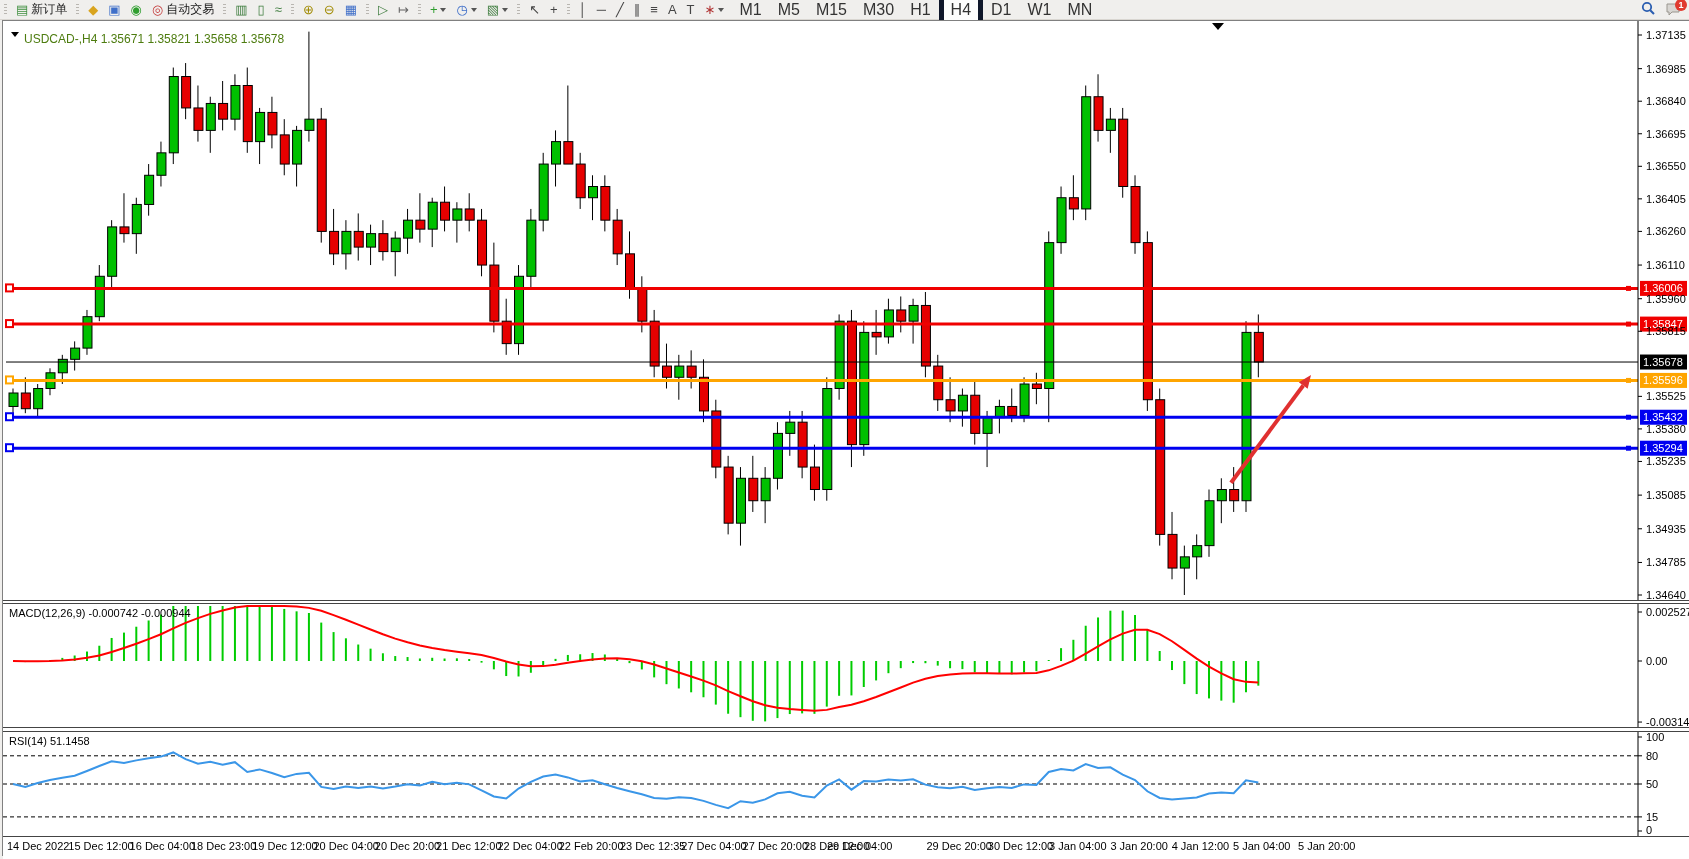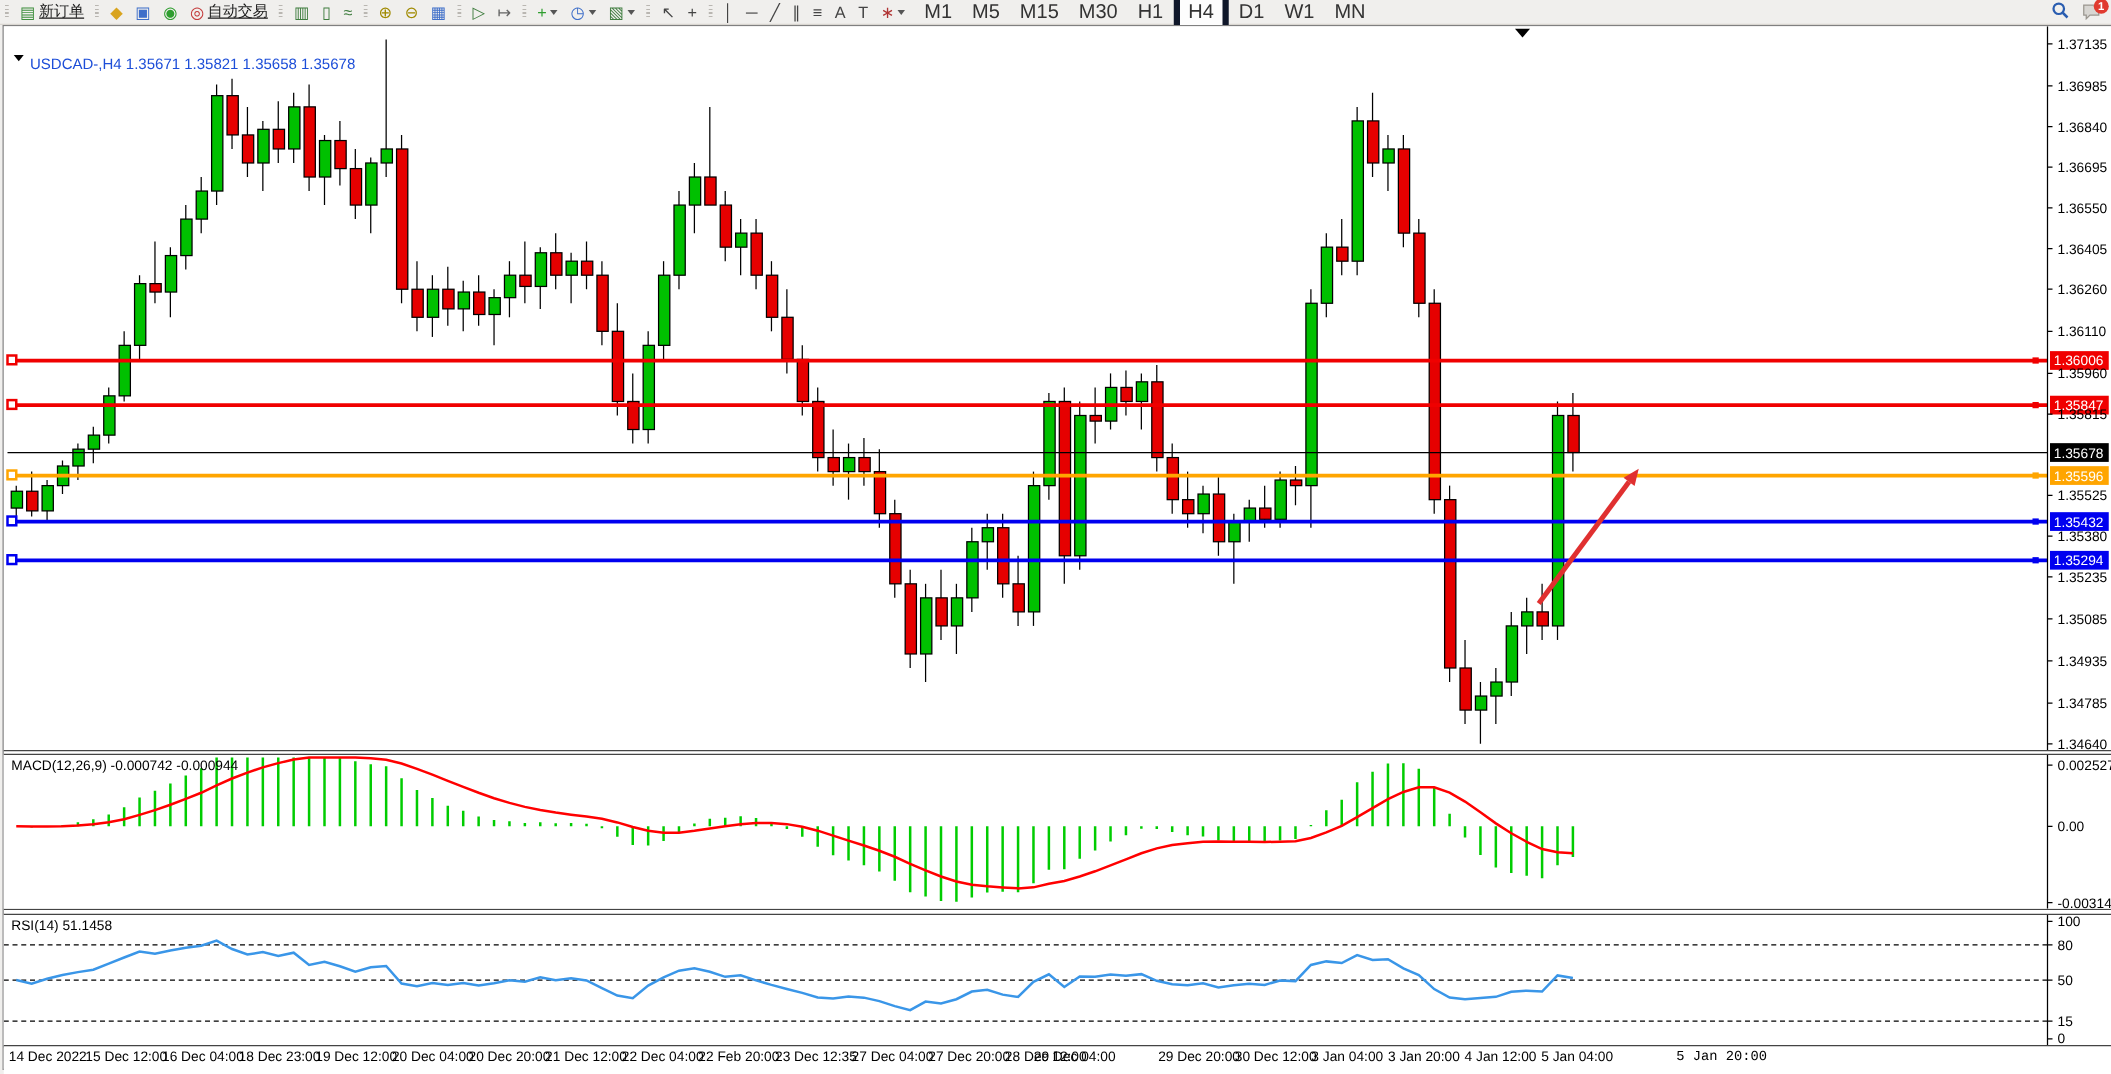--- a/index.html
+++ b/index.html
@@ -7,36 +7,36 @@
   
   .toolbar{position:absolute;top:0;left:0;width:1689px;height:19px;display:flex;
     align-items:center;background:#f0efed;border-bottom:1px solid #d9d6d1;}
   .tb-groups{display:flex;align-items:center;height:19px;}
   .tb-group{display:flex;align-items:center;height:19px;}
   .tb-group::before{content:"";width:3px;height:12px;margin:0 4px;
     background:repeating-linear-gradient(180deg,#b9b6b1 0 1px,transparent 1px 3px);}
   .tb-btn{display:inline-flex;align-items:center;height:17px;padding:0 4px;
     border:1px solid transparent;background:transparent;cursor:default;}
   .tb-ico{font-size:13px;line-height:15px;}
-  .tb-lbl{margin-left:3px;font-size:12px;color:#1a1a1a;text-decoration:underline;}
+  .tb-lbl{margin-left:3px;font-size:12px;color:#1a1a1a;}
   .caret{width:0;height:0;border-left:3px solid transparent;border-right:3px solid transparent;
     border-top:4px solid #555;margin-left:3px;}
   .tf-group{display:flex;align-items:center;margin-left:2px;}
   .tf-btn{font-size:16px;color:#333;padding:2px 7px;border:1px solid transparent;
     background:transparent;font-family:"Liberation Sans",sans-serif;}
   .tf-btn.active{background:#fdfdfd;border:5px solid #0f172a;}
   .tb-right{position:absolute;right:8px;top:1px;display:flex;align-items:center;gap:10px;}
   .notif{position:relative;display:inline-block;}
   .badge{position:absolute;top:-3px;right:-6px;background:#e03a2f;color:#fff;border-radius:50%;
     width:12px;height:12px;font-size:9px;line-height:12px;text-align:center;font-weight:bold;}
   
   .chart-window{position:absolute;top:20px;left:2px;width:1686px;height:834px;
     background:#fff;border:1px solid #808080;box-sizing:content-box;}
   .plot-main{position:absolute;top:0;left:0;width:1686px;height:579px;border-bottom:1px solid #444;}
-  .chart-title{position:absolute;top:23px;left:8px;font-size:12px;color:#1d4ed8;display:flex;align-items:flex-start;}
+  .chart-title{position:absolute;top:11px;left:8px;font-size:12px;color:#4d7c0f;display:flex;align-items:flex-start;}
   .title-caret{width:0;height:0;border-left:4px solid transparent;border-right:4px solid transparent;
     border-top:5px solid #000;margin-right:5px;}
   .panel{position:absolute;left:0;width:1686px;background:#fff;
     border-top:1px solid #444;border-bottom:1px solid #444;}
   .panel-macd{top:582px;height:123px;}
   .panel-rsi{top:710px;height:104px;}
   .panel-label{position:absolute;top:3px;left:6px;font-size:11px;color:#000;white-space:pre;}
   .date-axis{position:absolute;top:817px;left:0;width:1686px;height:31px;background:#fff;}
   .date-label{position:absolute;top:2px;font-size:11px;color:#000;white-space:nowrap;}
   svg{display:block;}
@@ -629,15 +629,15 @@
       <div class="date-label" style="left: 678.3px;">27 Dec 04:00</div>
       <div class="date-label" style="left: 739.6px;">27 Dec 20:00</div>
       <div class="date-label" style="left: 800.9px;">28 Dec 12:00</div>
       <div class="date-label" style="left: 824px;">29 Dec 04:00</div>
       <div class="date-label" style="left: 923.5px;">29 Dec 20:00</div>
       <div class="date-label" style="left: 984.8px;">30 Dec 12:00</div>
       <div class="date-label" style="left: 1046.1px;">3 Jan 04:00</div>
       <div class="date-label" style="left: 1107.4px;">3 Jan 20:00</div>
       <div class="date-label" style="left: 1168.7px;">4 Jan 12:00</div>
       <div class="date-label" style="left: 1230px;">5 Jan 04:00</div>
-      <div class="date-label" style="left: 1338px; font-family: Liberation Mono, monospace;">5 Jan 20:00</div>
+      <div class="date-label" style="left: 1295px;">5 Jan 20:00</div>
     </div>
 </div>
 
 </body></html>

